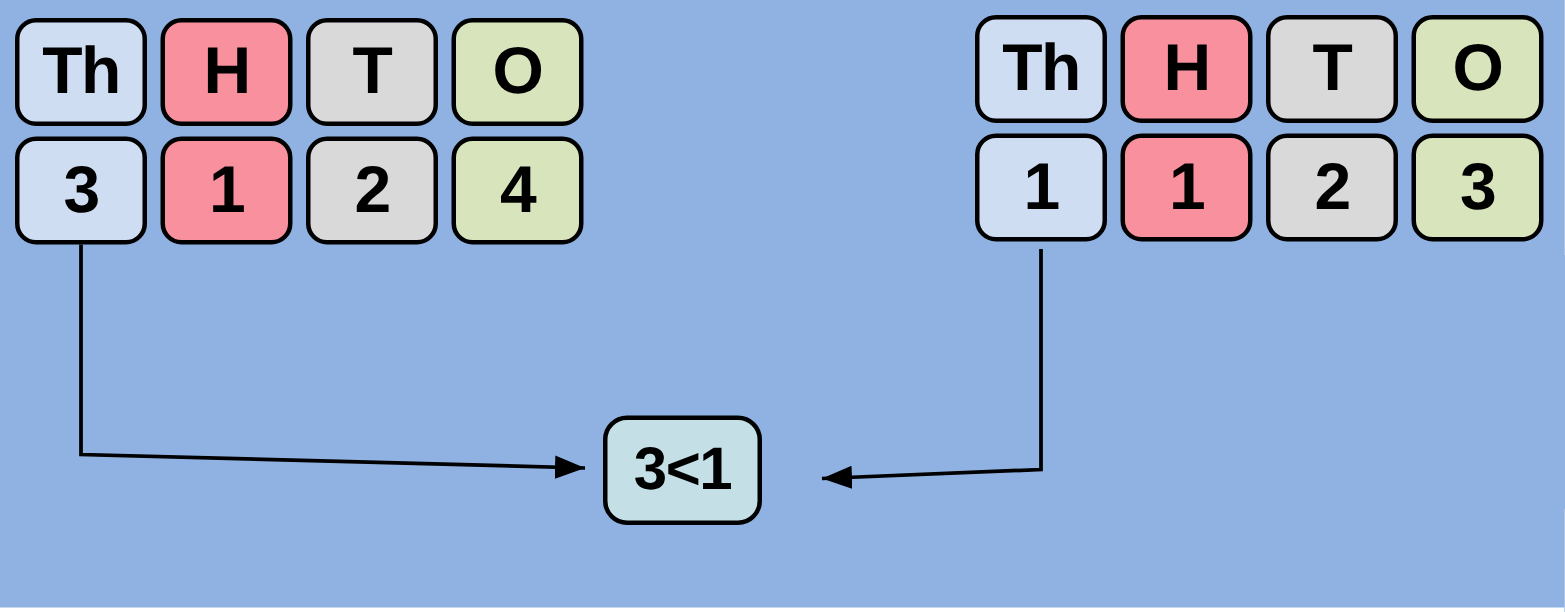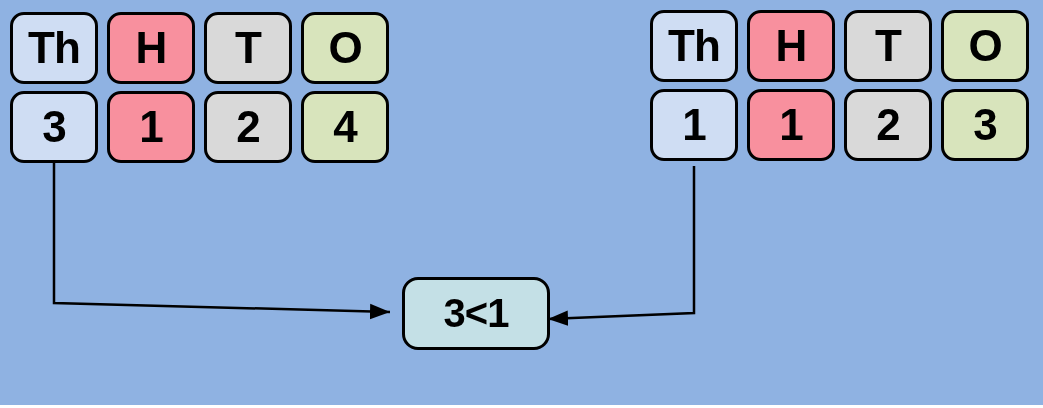--- a/index.html
+++ b/index.html
@@ -38,21 +38,21 @@
     color: #000;
     line-height: 1;
     letter-spacing: -1px;
   }
 
   .compare-box {
     position: absolute;
     box-sizing: border-box;
     left: 402px;
     top: 277px;
-    width: 148px;
+    width: 106px;
     height: 73px;
     border: 3px solid #000;
     border-radius: 16px;
     display: flex;
     align-items: center;
     justify-content: center;
     font-size: 40px;
     font-weight: 700;
     color: #000;
     letter-spacing: -1px;

